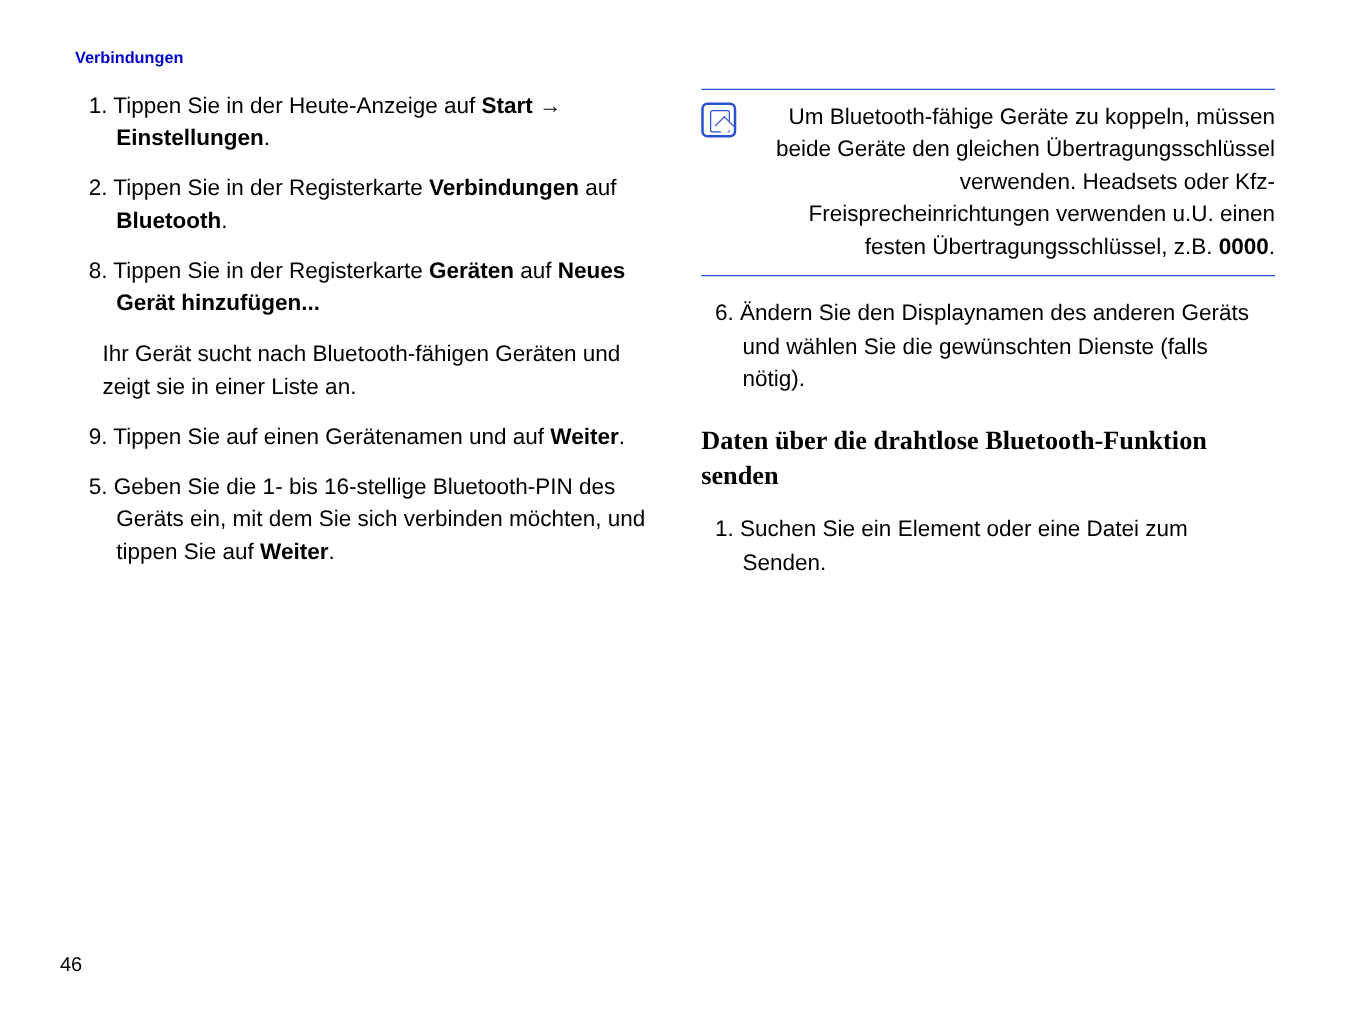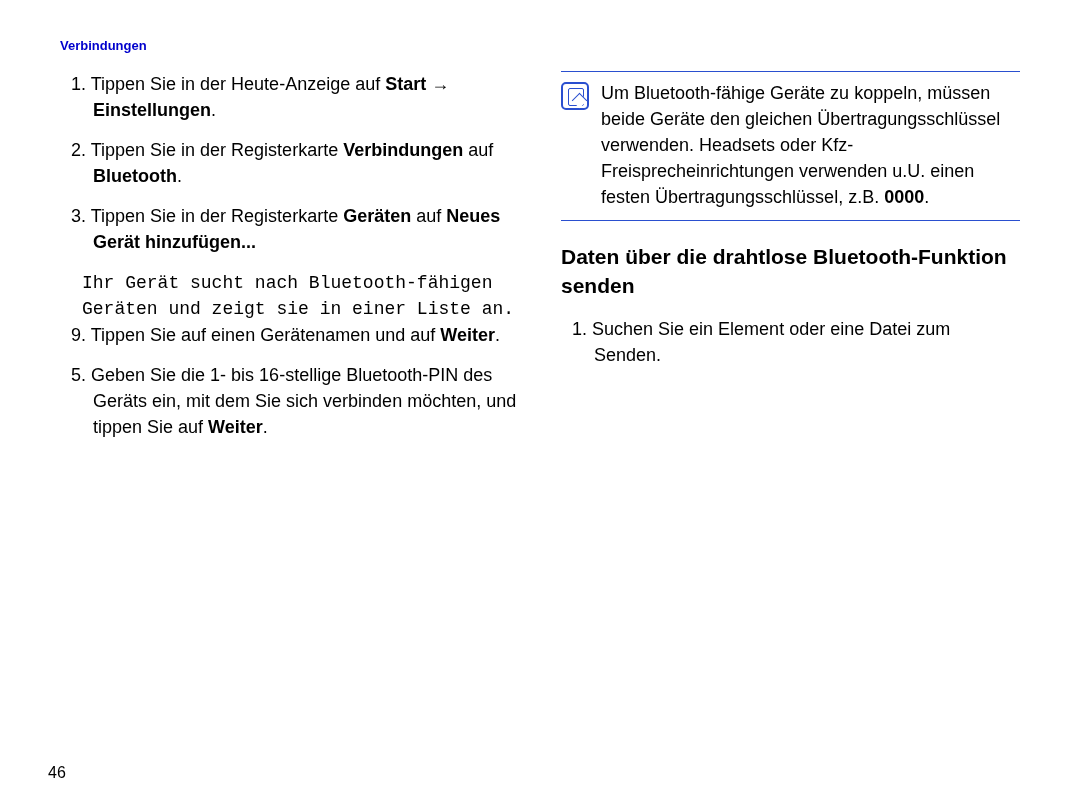--- a/index.html
+++ b/index.html
@@ -37,30 +37,31 @@
       line-height: 1.45;
       margin-bottom: 14px;
       padding-left: 22px;
       text-indent: -22px;
       margin-left: 11px;
     }
     .step .b { font-weight: bold; }
     .sub {
       font-size: 18px;
       line-height: 1.45;
+      margin-bottom: 14px;
       padding-left: 22px;
-      font-family: Liberation Mono, monospace;
     }
     .note-box {
       border-top: 1.5px solid #2a4fcf;
       border-bottom: 1.5px solid #2a4fcf;
       padding: 8px 0 10px 0;
       margin-bottom: 16px;
       display: flex;
       gap: 12px;
+      text-align: right;
     }
     .note-icon {
       flex: 0 0 28px;
       width: 28px;
       height: 28px;
       border: 2px solid #2a4fcf;
       border-radius: 5px;
       position: relative;
       margin-top: 2px;
     }
@@ -105,42 +106,43 @@
 
     <p class="step">
       <span>1. Tippen Sie in der Heute-Anzeige auf </span><span class="b">Start</span><span class="arrow"> → </span><span class="b">Einstellungen</span><span>.</span>
     </p>
 
     <p class="step">
       <span>2. Tippen Sie in der Registerkarte </span><span class="b">Verbindungen</span><span> auf </span><span class="b">Bluetooth</span><span>.</span>
     </p>
 
     <p class="step">
-      <span>3. Tippen Sie in der Registerkarte </span><span class="b">Geräten</span><span> auf </span><span class="b">Neues Gerät hinzufügen...</span>
+      <span>8. Tippen Sie in der Registerkarte </span><span class="b">Geräten</span><span> auf </span><span class="b">Neues Gerät hinzufügen...</span>
     </p>
     <p class="sub">Ihr Gerät sucht nach Bluetooth-fähigen Geräten und zeigt sie in einer Liste an.</p>
 
     <p class="step">
       <span>9. Tippen Sie auf einen Gerätenamen und auf </span><span class="b">Weiter</span><span>.</span>
     </p>
 
     <p class="step">
       <span>5. Geben Sie die 1- bis 16-stellige Bluetooth-PIN des Geräts ein, mit dem Sie sich verbinden möchten, und tippen Sie auf </span><span class="b">Weiter</span><span>.</span>
     </p>
   </div>
 
   <div class="col">
     <div class="note-box">
       <div class="note-icon"></div>
       <div class="note-text">
         <span>Um Bluetooth-fähige Geräte zu koppeln, müssen beide Geräte den gleichen Übertragungsschlüssel verwenden. Headsets oder Kfz-Freisprecheinrichtungen verwenden u.U. einen festen Übertragungsschlüssel, z.B. </span><span class="b">0000</span><span>.</span>
       </div>
     </div>
 
+    <p class="step">6. Ändern Sie den Displaynamen des anderen Geräts und wählen Sie die gewünschten Dienste (falls nötig).</p>
 
 
-    <h2 style="margin-top:22px;">Daten über die drahtlose Bluetooth-Funktion senden</h2>
+    <h2 style="margin-top:22px;font-family:Liberation Serif, serif;">Daten über die drahtlose Bluetooth-Funktion senden</h2>
 
     <p class="step">1. Suchen Sie ein Element oder eine Datei zum Senden.</p>
   </div>
 </div>
 
 <div class="page-num">46</div>
 
 </body></html>

